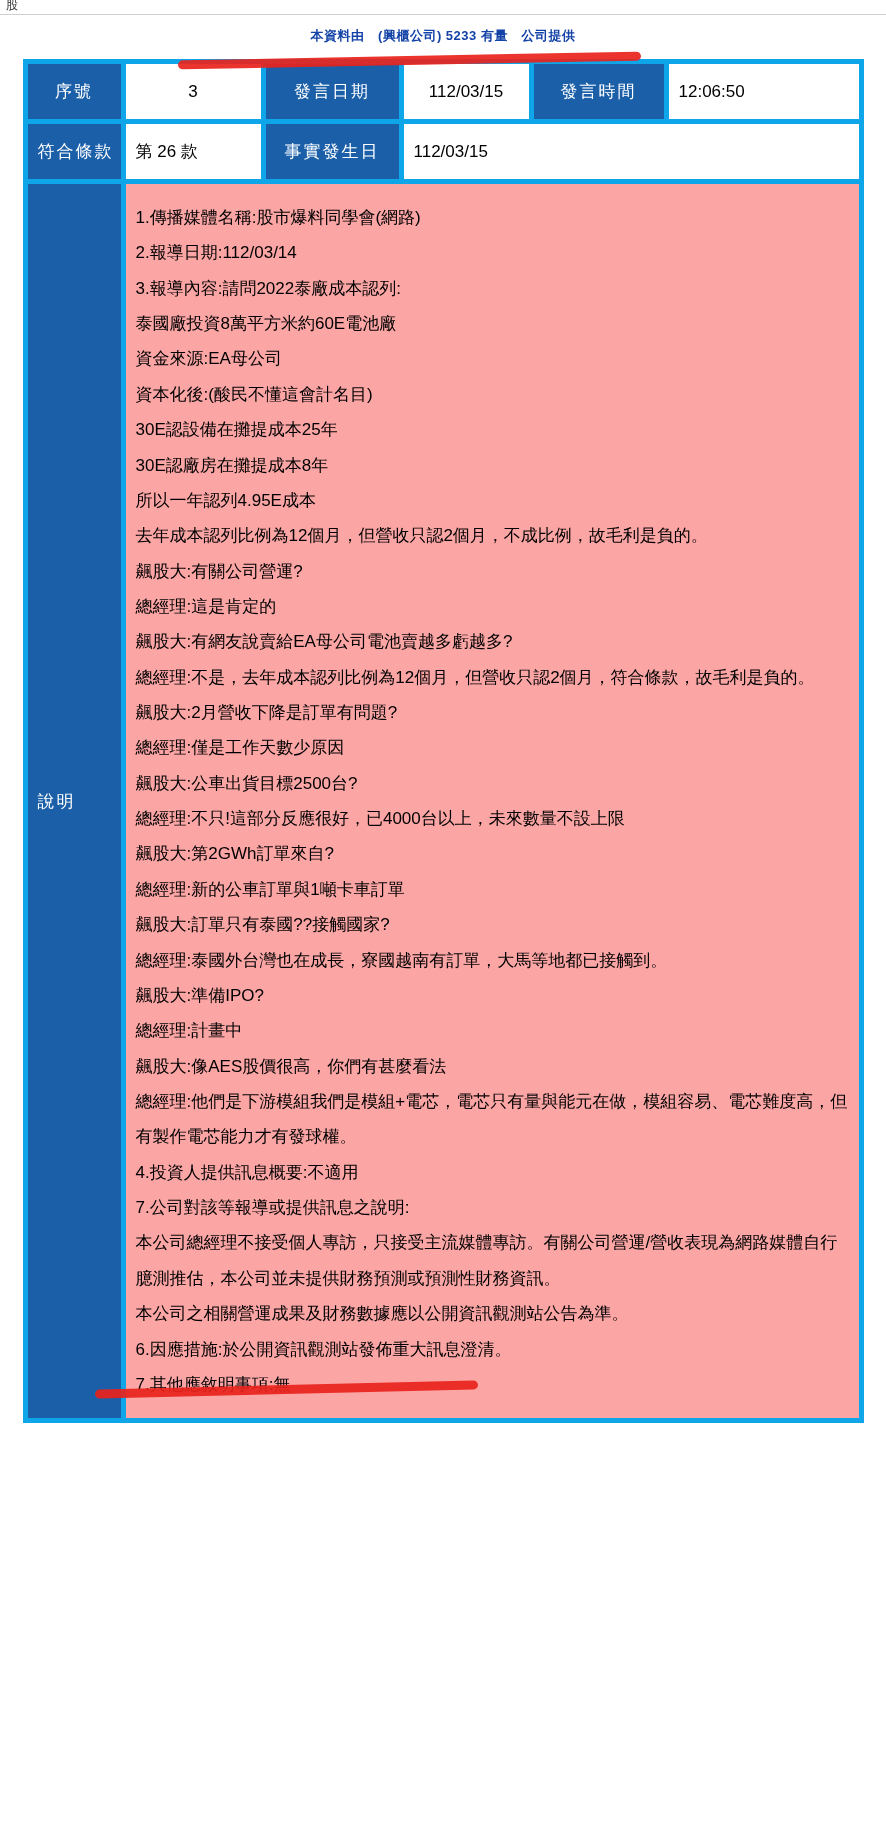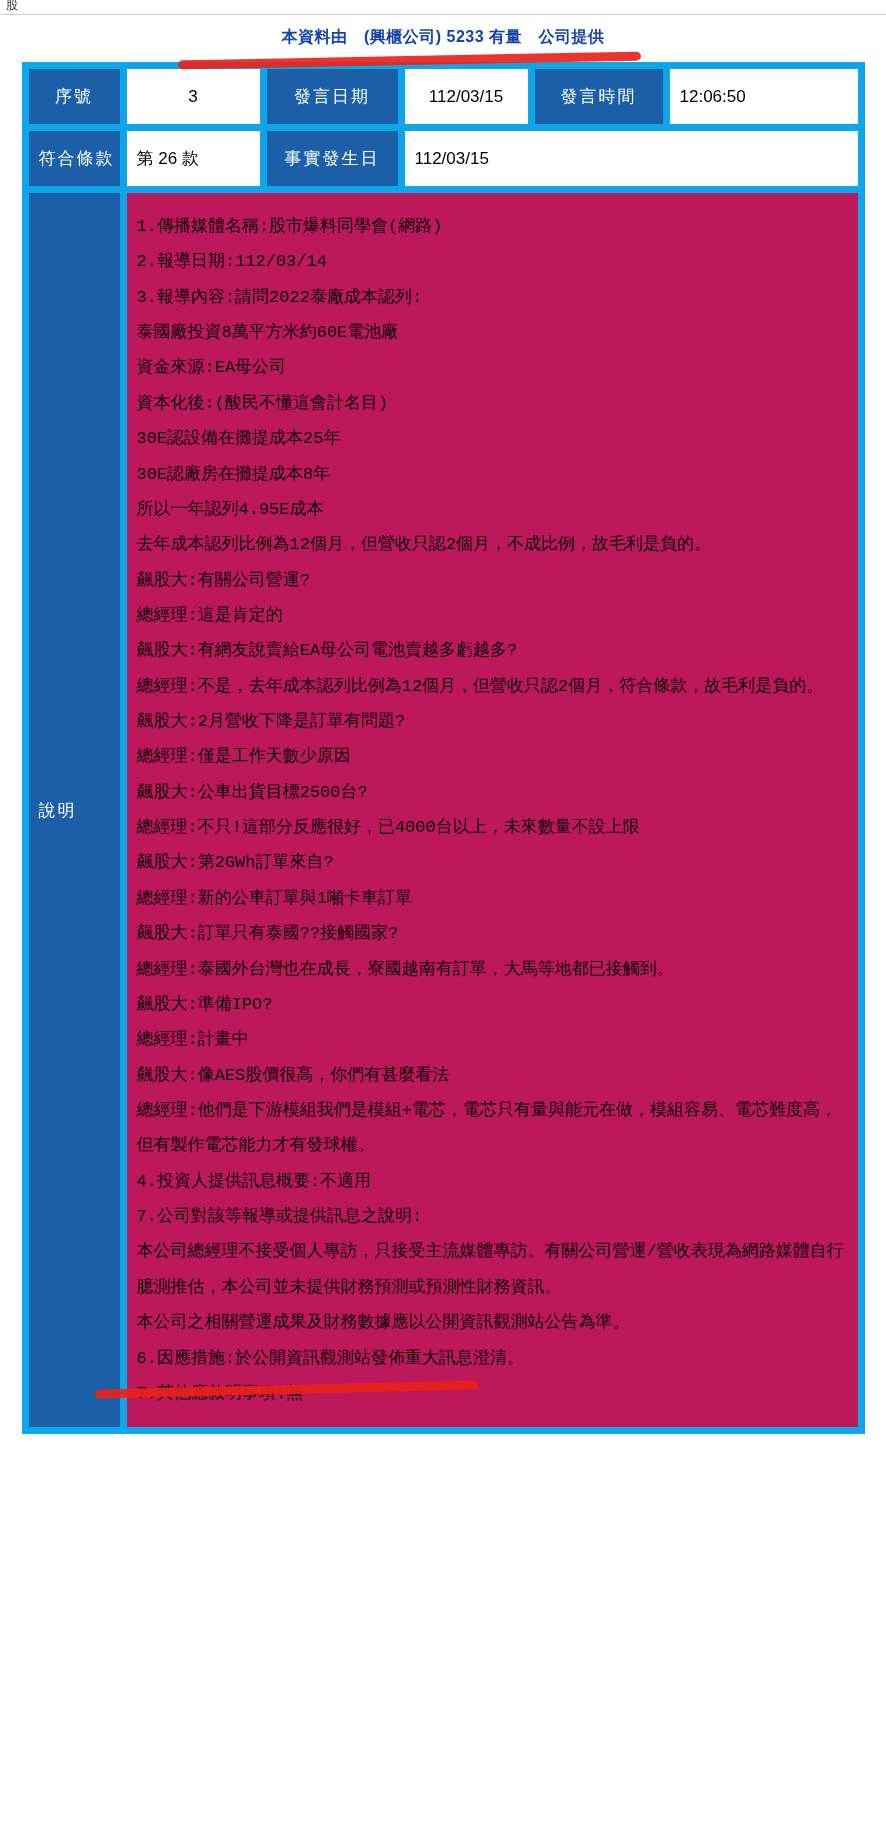--- a/index.html
+++ b/index.html
@@ -31,32 +31,32 @@
     left: 6px;
     top: -2px;
     font-size: 12px;
     color: #333333;
     line-height: 14px;
   }
   .header-note {
     text-align: center;
     color: #1443a8;
     font-weight: bold;
-    font-size: 16px;
+    font-size: 13px;
     padding: 12px 0 14px 0;
     letter-spacing: 0.5px;
   }
   table.announce {
     border-collapse: collapse;
     width: 836px;
     margin: 0 auto;
     table-layout: fixed;
   }
   table.announce td {
-    border: 7px solid #0ea5e9;
+    border: 5px solid #0ea5e9;
     vertical-align: middle;
     font-size: 17px;
     padding: 16px 10px;
   }
   td.lbl {
     background: #1b5fa8;
     color: #ffffff;
     text-align: center;
     font-size: 17px;
     letter-spacing: 2px;
@@ -71,26 +71,25 @@
   }
   td.subject {
     padding-top: 16px;
     padding-bottom: 40px;
     vertical-align: top;
   }
   td.lbl.tall {
     vertical-align: middle;
   }
   td.body-cell {
-    background: #be185d;
+    background: #fca5a5;
     padding: 18px 22px 24px 22px;
     vertical-align: top;
     line-height: 2.08;
     font-size: 17px;
-    font-family: Liberation Mono, monospace;
   }
   td.body-cell p {
     margin: 0 0 0 0;
   }
   td.lbl.desc {
     vertical-align: middle;
     text-align: left;
   }
   
   .marker {

